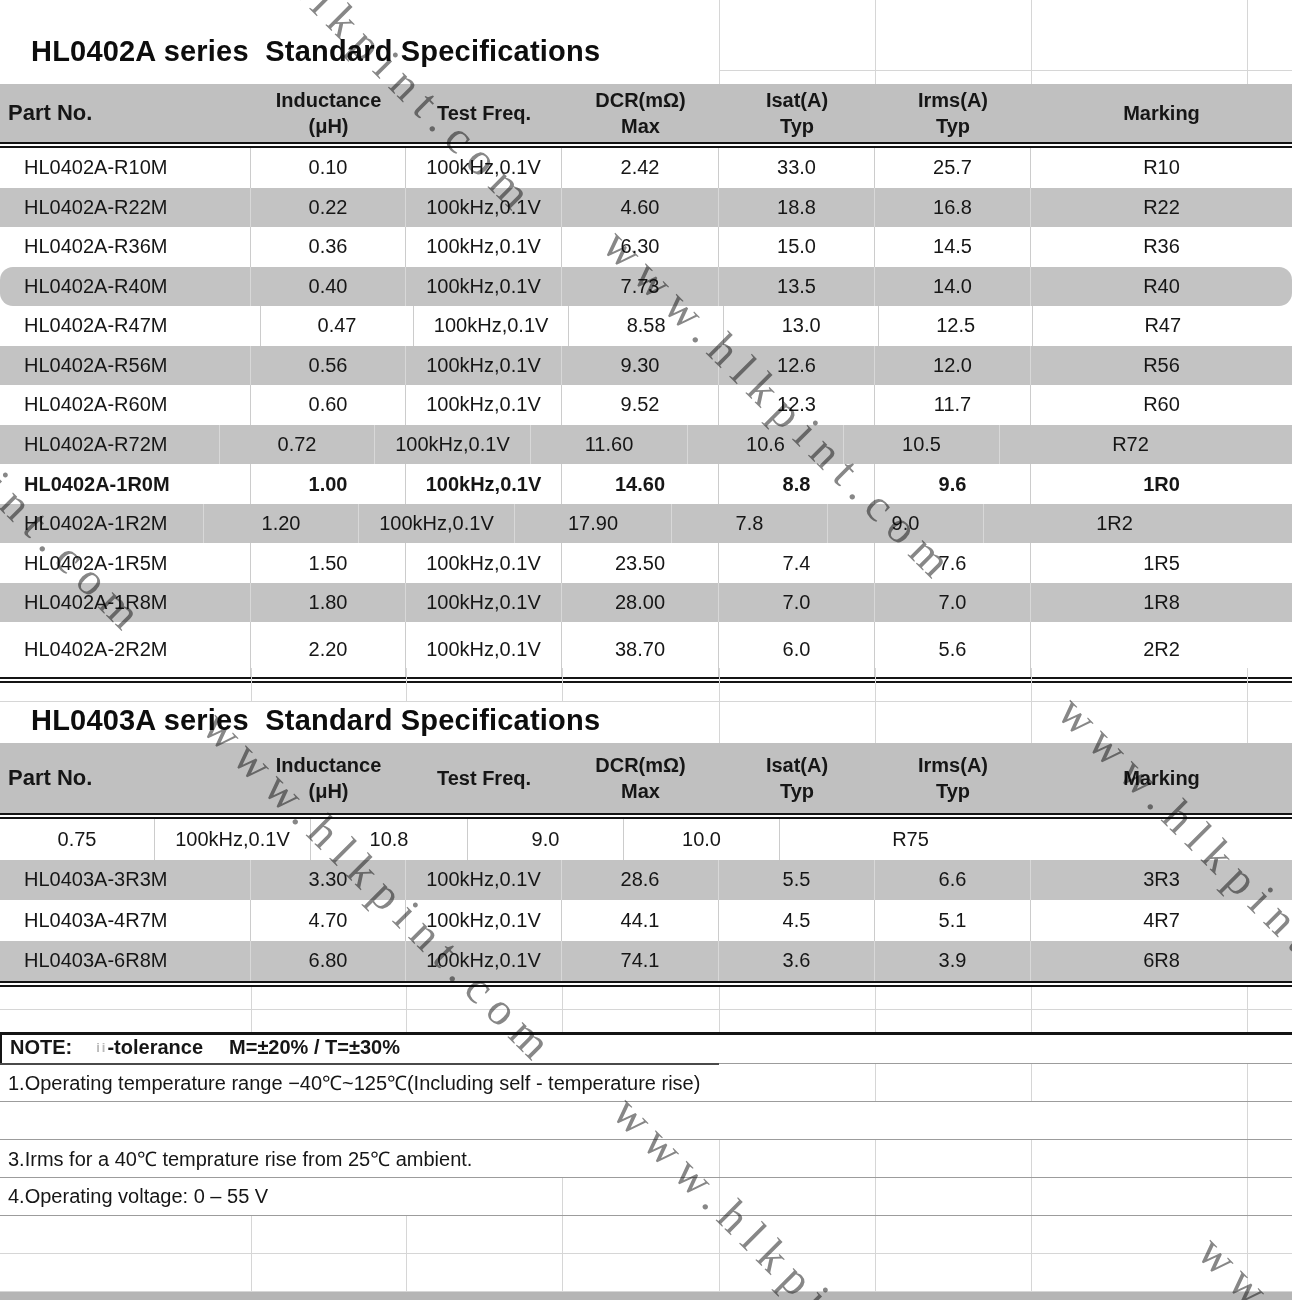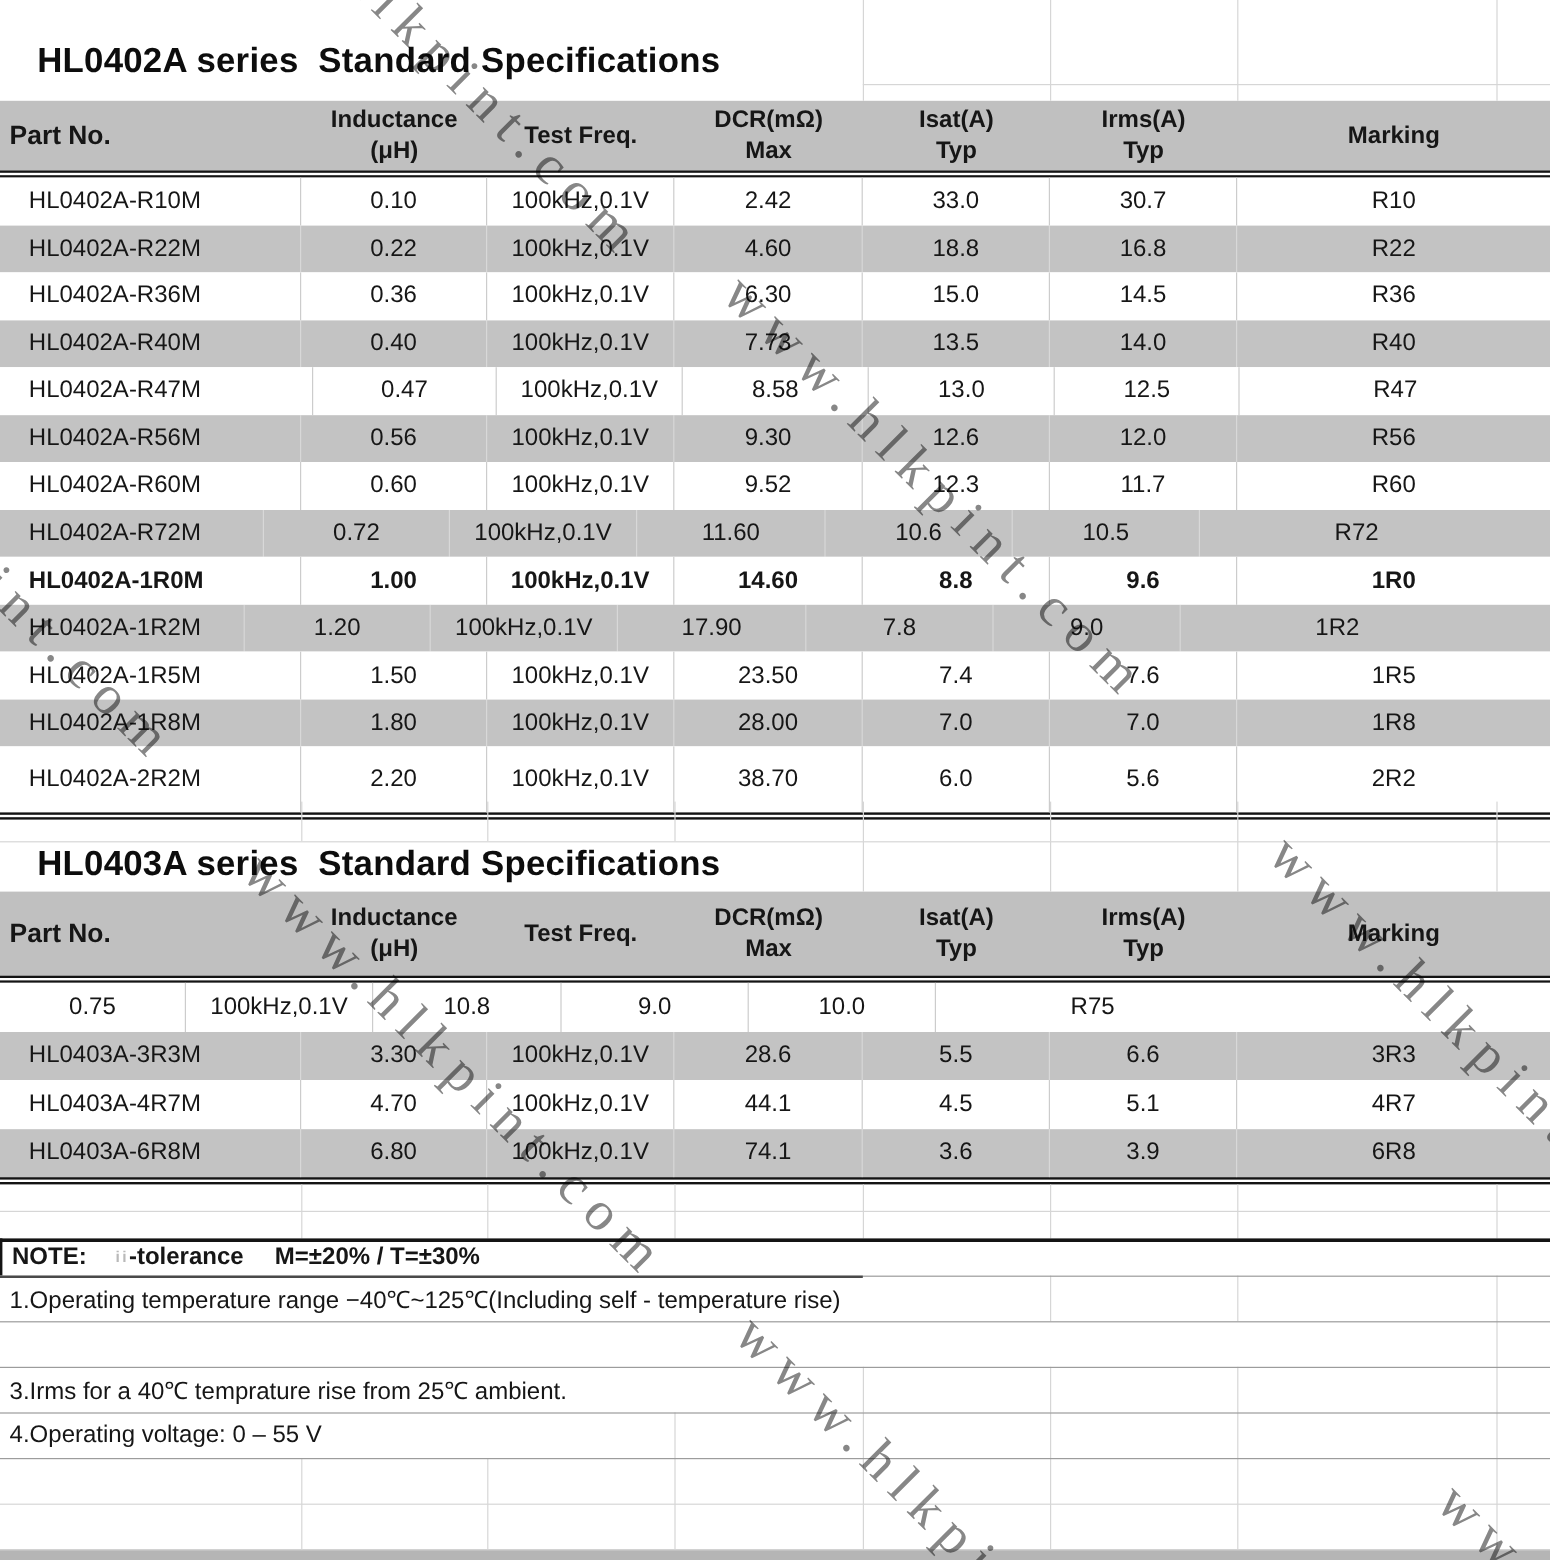--- a/index.html
+++ b/index.html
@@ -79,42 +79,42 @@
           <div>Marking</div>
         </div>
       </div>
       <div class="dbl"></div>
       <div class="tr w" style="height: 39.54px;">
         <div class="td c0" style="width: 251px;">HL0402A-R10M</div>
         <div class="td c1" style="width: 155px;">0.10</div>
         <div class="td c2" style="width: 156px;">100kHz,0.1V</div>
         <div class="td c3" style="width: 157px;">2.42</div>
         <div class="td c4" style="width: 156px;">33.0</div>
-        <div class="td c5" style="width: 156px;">30.7</div>
+        <div class="td c5" style="width: 156px;">25.7</div>
         <div class="td c6" style="width: 261px;">R10</div>
       </div>
       <div class="tr g" style="height: 39.54px;">
         <div class="td c0" style="width: 251px;">HL0402A-R22M</div>
         <div class="td c1" style="width: 155px;">0.22</div>
         <div class="td c2" style="width: 156px;">100kHz,0.1V</div>
         <div class="td c3" style="width: 157px;">4.60</div>
         <div class="td c4" style="width: 156px;">18.8</div>
         <div class="td c5" style="width: 156px;">16.8</div>
         <div class="td c6" style="width: 261px;">R22</div>
       </div>
       <div class="tr w" style="height: 39.54px;">
         <div class="td c0" style="width: 251px;">HL0402A-R36M</div>
         <div class="td c1" style="width: 155px;">0.36</div>
         <div class="td c2" style="width: 156px;">100kHz,0.1V</div>
         <div class="td c3" style="width: 157px;">6.30</div>
         <div class="td c4" style="width: 156px;">15.0</div>
         <div class="td c5" style="width: 156px;">14.5</div>
         <div class="td c6" style="width: 261px;">R36</div>
       </div>
-      <div class="tr g" style="height: 39.54px;">
+      <div class="tr g" style="height: 39.54px; border-radius: 13px;">
         <div class="td c0" style="width: 251px;">HL0402A-R40M</div>
         <div class="td c1" style="width: 155px;">0.40</div>
         <div class="td c2" style="width: 156px;">100kHz,0.1V</div>
         <div class="td c3" style="width: 157px;">7.73</div>
         <div class="td c4" style="width: 156px;">13.5</div>
         <div class="td c5" style="width: 156px;">14.0</div>
         <div class="td c6" style="width: 261px;">R40</div>
       </div>
       <div class="tr w" style="height: 39.54px;">
         <div class="td c0" style="width: 263px;">HL0402A-R47M</div>

